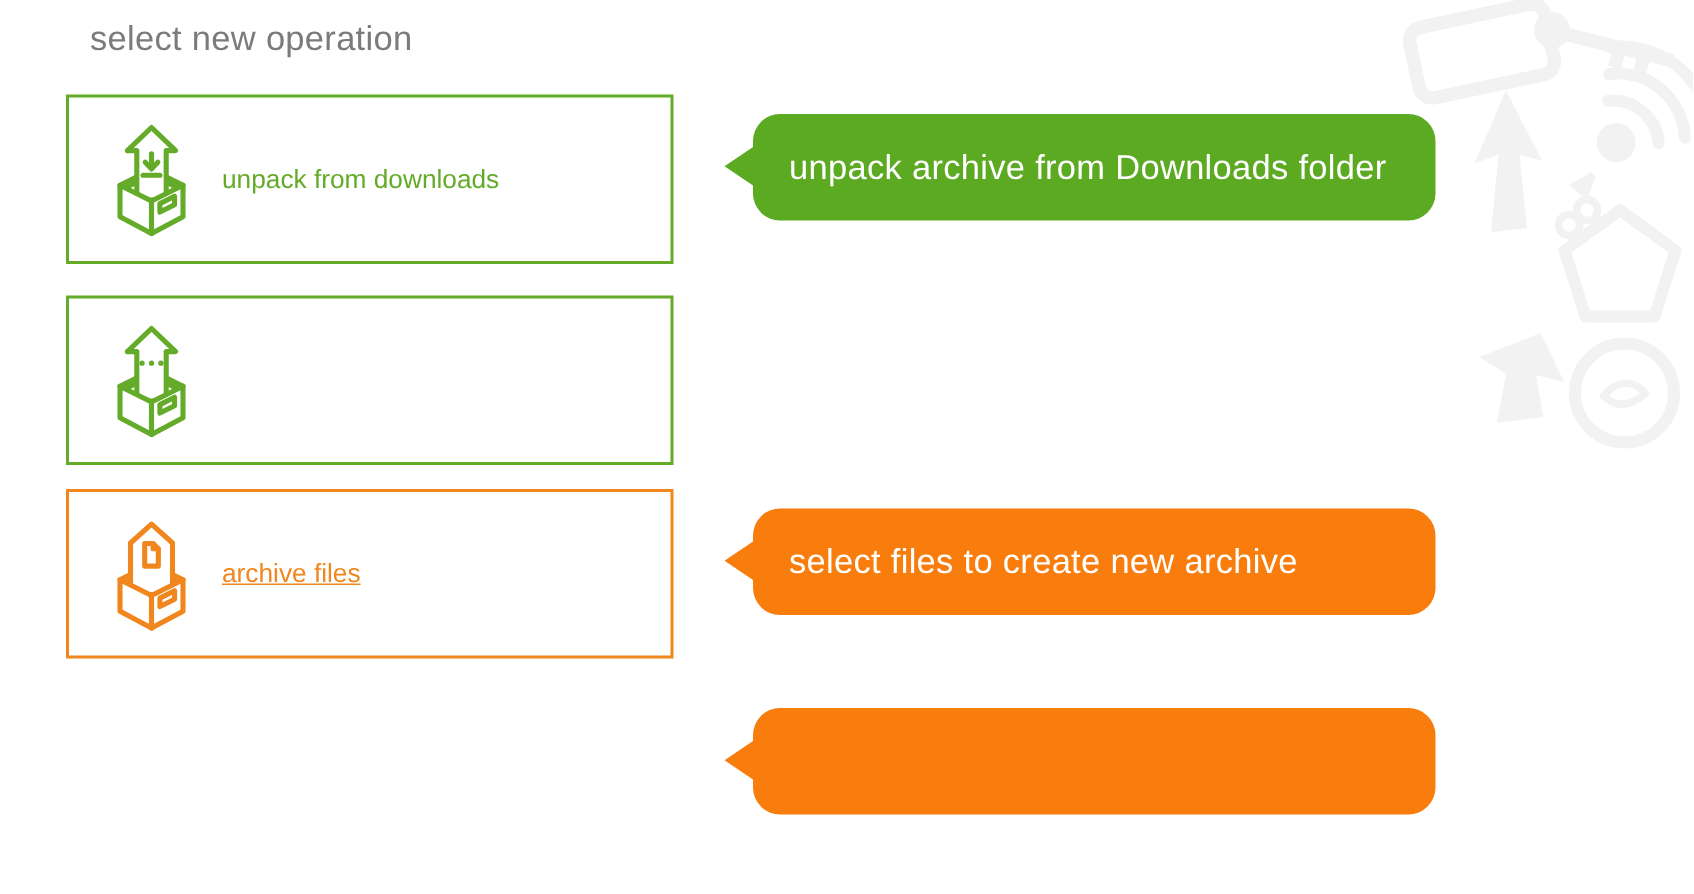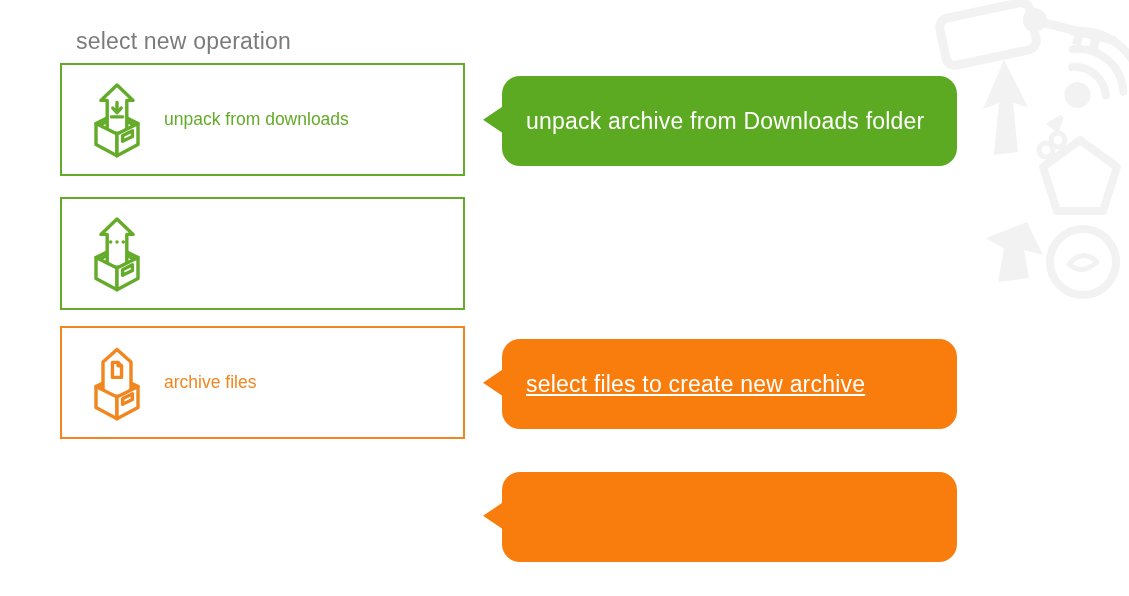--- a/index.html
+++ b/index.html
@@ -1,47 +1,47 @@
 <!DOCTYPE html>
 <html style="--green: #5ca922; --orange: #f87d0d; --btn-green: #63ab28; --btn-orange: #f1861f; --title-gray: #7b7b7b;"><head>
 <meta charset="utf-8">
 <style>
   html,body{margin:0;padding:0;background:#fff;}
   .stage{
     position:relative;width:1129px;height:596px;background:#ffffff;
     overflow:hidden;font-family:"Liberation Sans",sans-serif;
   }
   .page-title{
-    position:absolute;left:60px;top:12px;margin:16px;
+    position:absolute;left:60px;top:12px;margin:0;
     font-size:23px;font-weight:300;color:var(--title-gray,#7b7b7b);
     letter-spacing:0.2px;
   }
   
   .op-button{
-    position:absolute;left:60px;width:405px;height:113px;
+    position:absolute;left:44px;width:405px;height:113px;
     background:#ffffff;border:2px solid currentColor;box-sizing:border-box;
     display:flex;align-items:center;padding:0 10px 0 20px;
     cursor:pointer;font-family:inherit;text-align:left;
   }
   .op-button.green{color:var(--btn-green,#63ab28);}
-  .op-button.orange{color:var(--btn-orange,#f1861f);}
+  .op-button.orange{color:var(--btn-orange,#f1861f);text-decoration:underline;}
   .op-icon{display:block;flex:0 0 auto;}
   .op-icon svg{display:block;width:70px;height:82px;}
   .op-icon svg *{vector-effect:non-scaling-stroke;}
   .op-label{
     margin-left:12px;font-size:17.5px;font-weight:400;color:currentColor;
   }
   
   .tooltip{
-    position:absolute;left:502px;width:455px;height:90px;
+    position:absolute;left:502px;width:455px;height:71px;
     border-radius:18px;display:flex;align-items:center;
     padding-left:24px;box-sizing:border-box;color:#ffffff;
   }
   .tooltip.green{background:var(--green,#5ca922);}
-  .tooltip.orange{background:var(--orange,#f87d0d);text-decoration:underline;}
+  .tooltip.orange{background:var(--orange,#f87d0d);}
   .tooltip .tail{
     position:absolute;left:-19px;top:50%;transform:translateY(-52%);
     width:20px;height:32px;display:block;
   }
   .tooltip.green  .tail-shape{fill:var(--green,#5ca922);}
   .tooltip.orange .tail-shape{fill:var(--orange,#f87d0d);}
   .tooltip-text{font-size:23px;font-weight:300;letter-spacing:0.2px;}
   
   .bg-decor{position:absolute;right:0;top:0;pointer-events:none;}
   .bg-decor .ln{fill:none;stroke:#f2f2f2;stroke-linejoin:round;stroke-linecap:round;}

